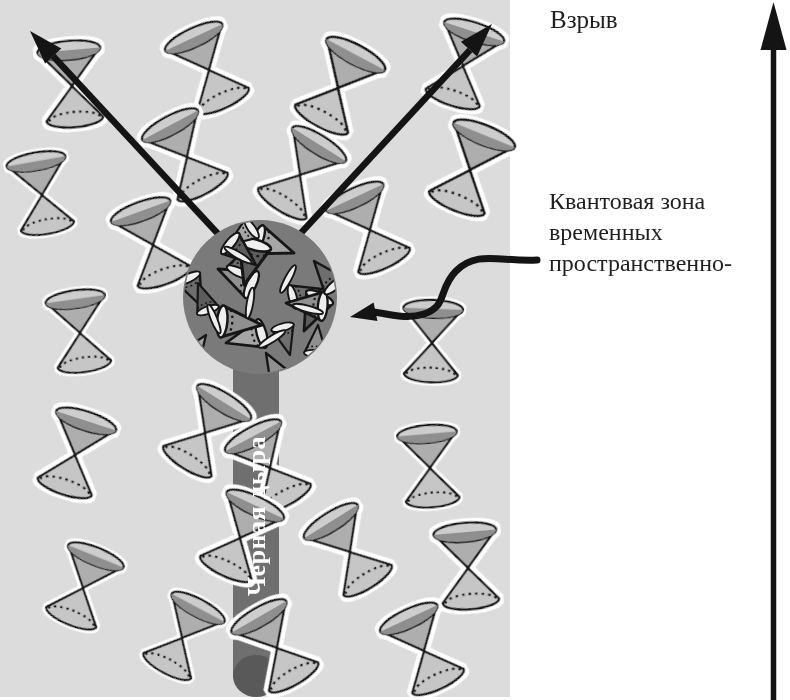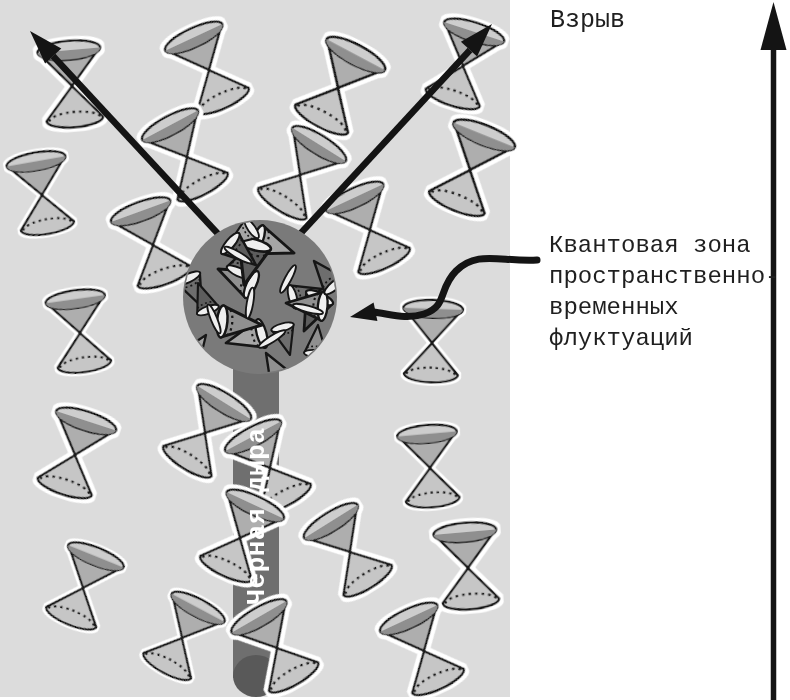--- a/index.html
+++ b/index.html
@@ -1,25 +1,25 @@
 <!DOCTYPE html>
 <html><head>
 <meta charset="utf-8">
 <style>
   html,body{margin:0;padding:0;background:#fff;}
   .stage{
     position:relative;width:790px;height:700px;overflow:hidden;
     background:#fff;
-    font-family:Liberation Mono, monospace;
+    font-family:Liberation Serif, serif;
     color:#1f1f1f;
   }
   .stage svg{position:absolute;left:0;top:0;}
   .txt{position:absolute;white-space:nowrap;}
   .explosion-label{left:550px;top:6px;font-size:25px;}
-  .quantum-label{left:549px;top:186px;font-size:24px;line-height:31px;margin-top:44px;}
+  .quantum-label{left:549px;top:186px;font-size:24px;line-height:31px;}
   .blackhole-label{
     left:257px;top:516px;
     transform:translate(-50%,-50%) rotate(-90deg);
     color:#fff;font-size:26px;font-weight:bold;letter-spacing:.5px;
   }
 </style>
 </head>
 <body>
 
 <div class="stage" style="--ink: #161616; --cone-body: #aeaeae; --cone-bottom: #c6c6c6; --mouth-light: #cdcdcd; --mouth-shade: #8f8f8f; --sliver: #efefef;">
@@ -135,19 +135,18 @@
     <g>
       <line x1="773.5" y1="700" x2="773.5" y2="44" stroke="#141414" stroke-width="5.5"></line>
       <polygon points="773.5,2 760.5,50 786.5,50" fill="#141414"></polygon>
     </g>
   </svg>
 
   <div class="txt explosion-label">Взрыв</div>
 
   <div class="txt quantum-label">
     <div>Квантовая зона</div>
+    <div>временных</div>
     <div>пространственно-</div>
-    <div>временных</div>
-    <div>флуктуаций</div>
   </div>
 
   <div class="txt blackhole-label">Черная дыра</div>
 </div>
 
 </body></html>

